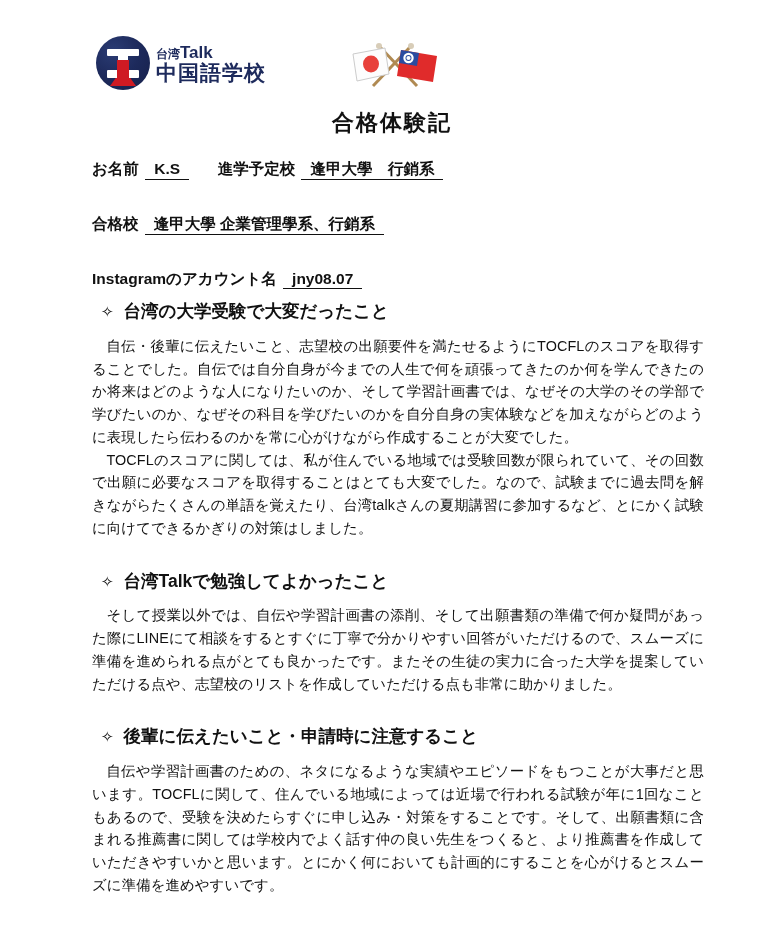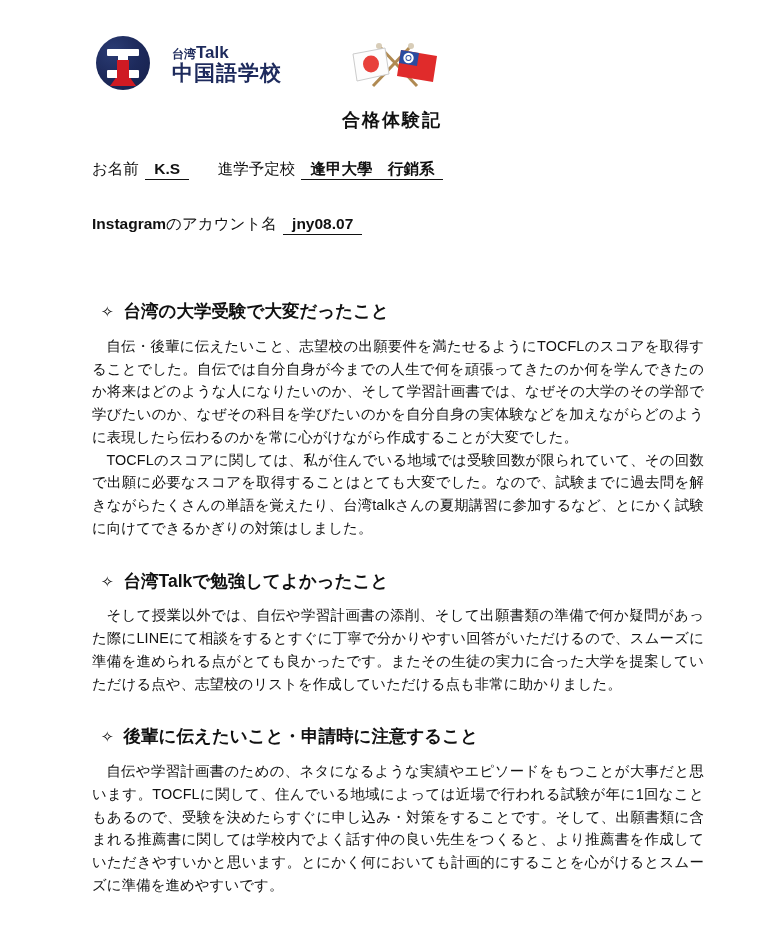--- a/index.html
+++ b/index.html
@@ -29,21 +29,21 @@
   .header {
     position: relative;
     height: 96px;
   }
   .logo-block {
     position: absolute;
     left: 96px;
     top: 36px;
     display: flex;
     align-items: center;
-    gap: 22px;
+    gap: 6px;
   }
   .logo-mark {
     width: 54px;
     height: 54px;
     border-radius: 50%;
     background: radial-gradient(circle at 32% 28%, #2b3c74 0%, #1d2a5c 48%, #16204a 100%);
     position: relative;
     flex: 0 0 auto;
     overflow: hidden;
   }
@@ -110,21 +110,21 @@
     position: absolute;
     left: 349px;
     top: 40px;
     width: 92px;
     height: 52px;
   }
 
   
   .doc-title {
     text-align: center;
-    font-size: 18px;
+    font-size: 22px;
     font-weight: 700;
     letter-spacing: 2px;
     margin: 0;
     padding: 0 0 0 0;
     position: absolute;
     left: 0;
     right: 0;
     top: 108px;
     color: #111111;
   }
@@ -136,21 +136,21 @@
     top: 152px;
     width: 624px;
   }
   .field-row {
     font-size: 15.5px;
     line-height: 1.1;
     margin-bottom: 19px;
     white-space: nowrap;
     color: #111111;
   }
-  .field-label { font-weight: 400; }
+  .field-label { font-weight: 700; }
   .field-label.bold { font-weight: 700; }
   .field-value {
     font-weight: 700;
     border-bottom: 1.6px solid #111111;
     padding: 0 9px 1px 9px;
     margin: 8px 2px;
     display: inline-block;
     line-height: 1.15;
   }
   .gap-lg { display: inline-block; width: 18px; }
@@ -251,20 +251,24 @@
   <div class="fields">
 
     <div class="field-row">
       <span class="field-label">お名前</span>
       <span class="field-value">K.S</span>
       <span class="gap-lg"></span>
       <span class="field-label">進学予定校</span>
       <span class="field-value">逢甲大學　行銷系</span>
     </div>
 
+    <div class="field-row">
+      <span class="field-label">合格校</span>
+      <span class="field-value">逢甲大學 企業管理學系、行銷系</span>
+    </div>
 
 
     <div class="field-row">
       <span class="field-label bold">Instagram</span><span class="field-label">のアカウント名</span>
       <span class="field-value">jny08.07</span>
     </div>
 
   </div>
 
   <div class="content">

